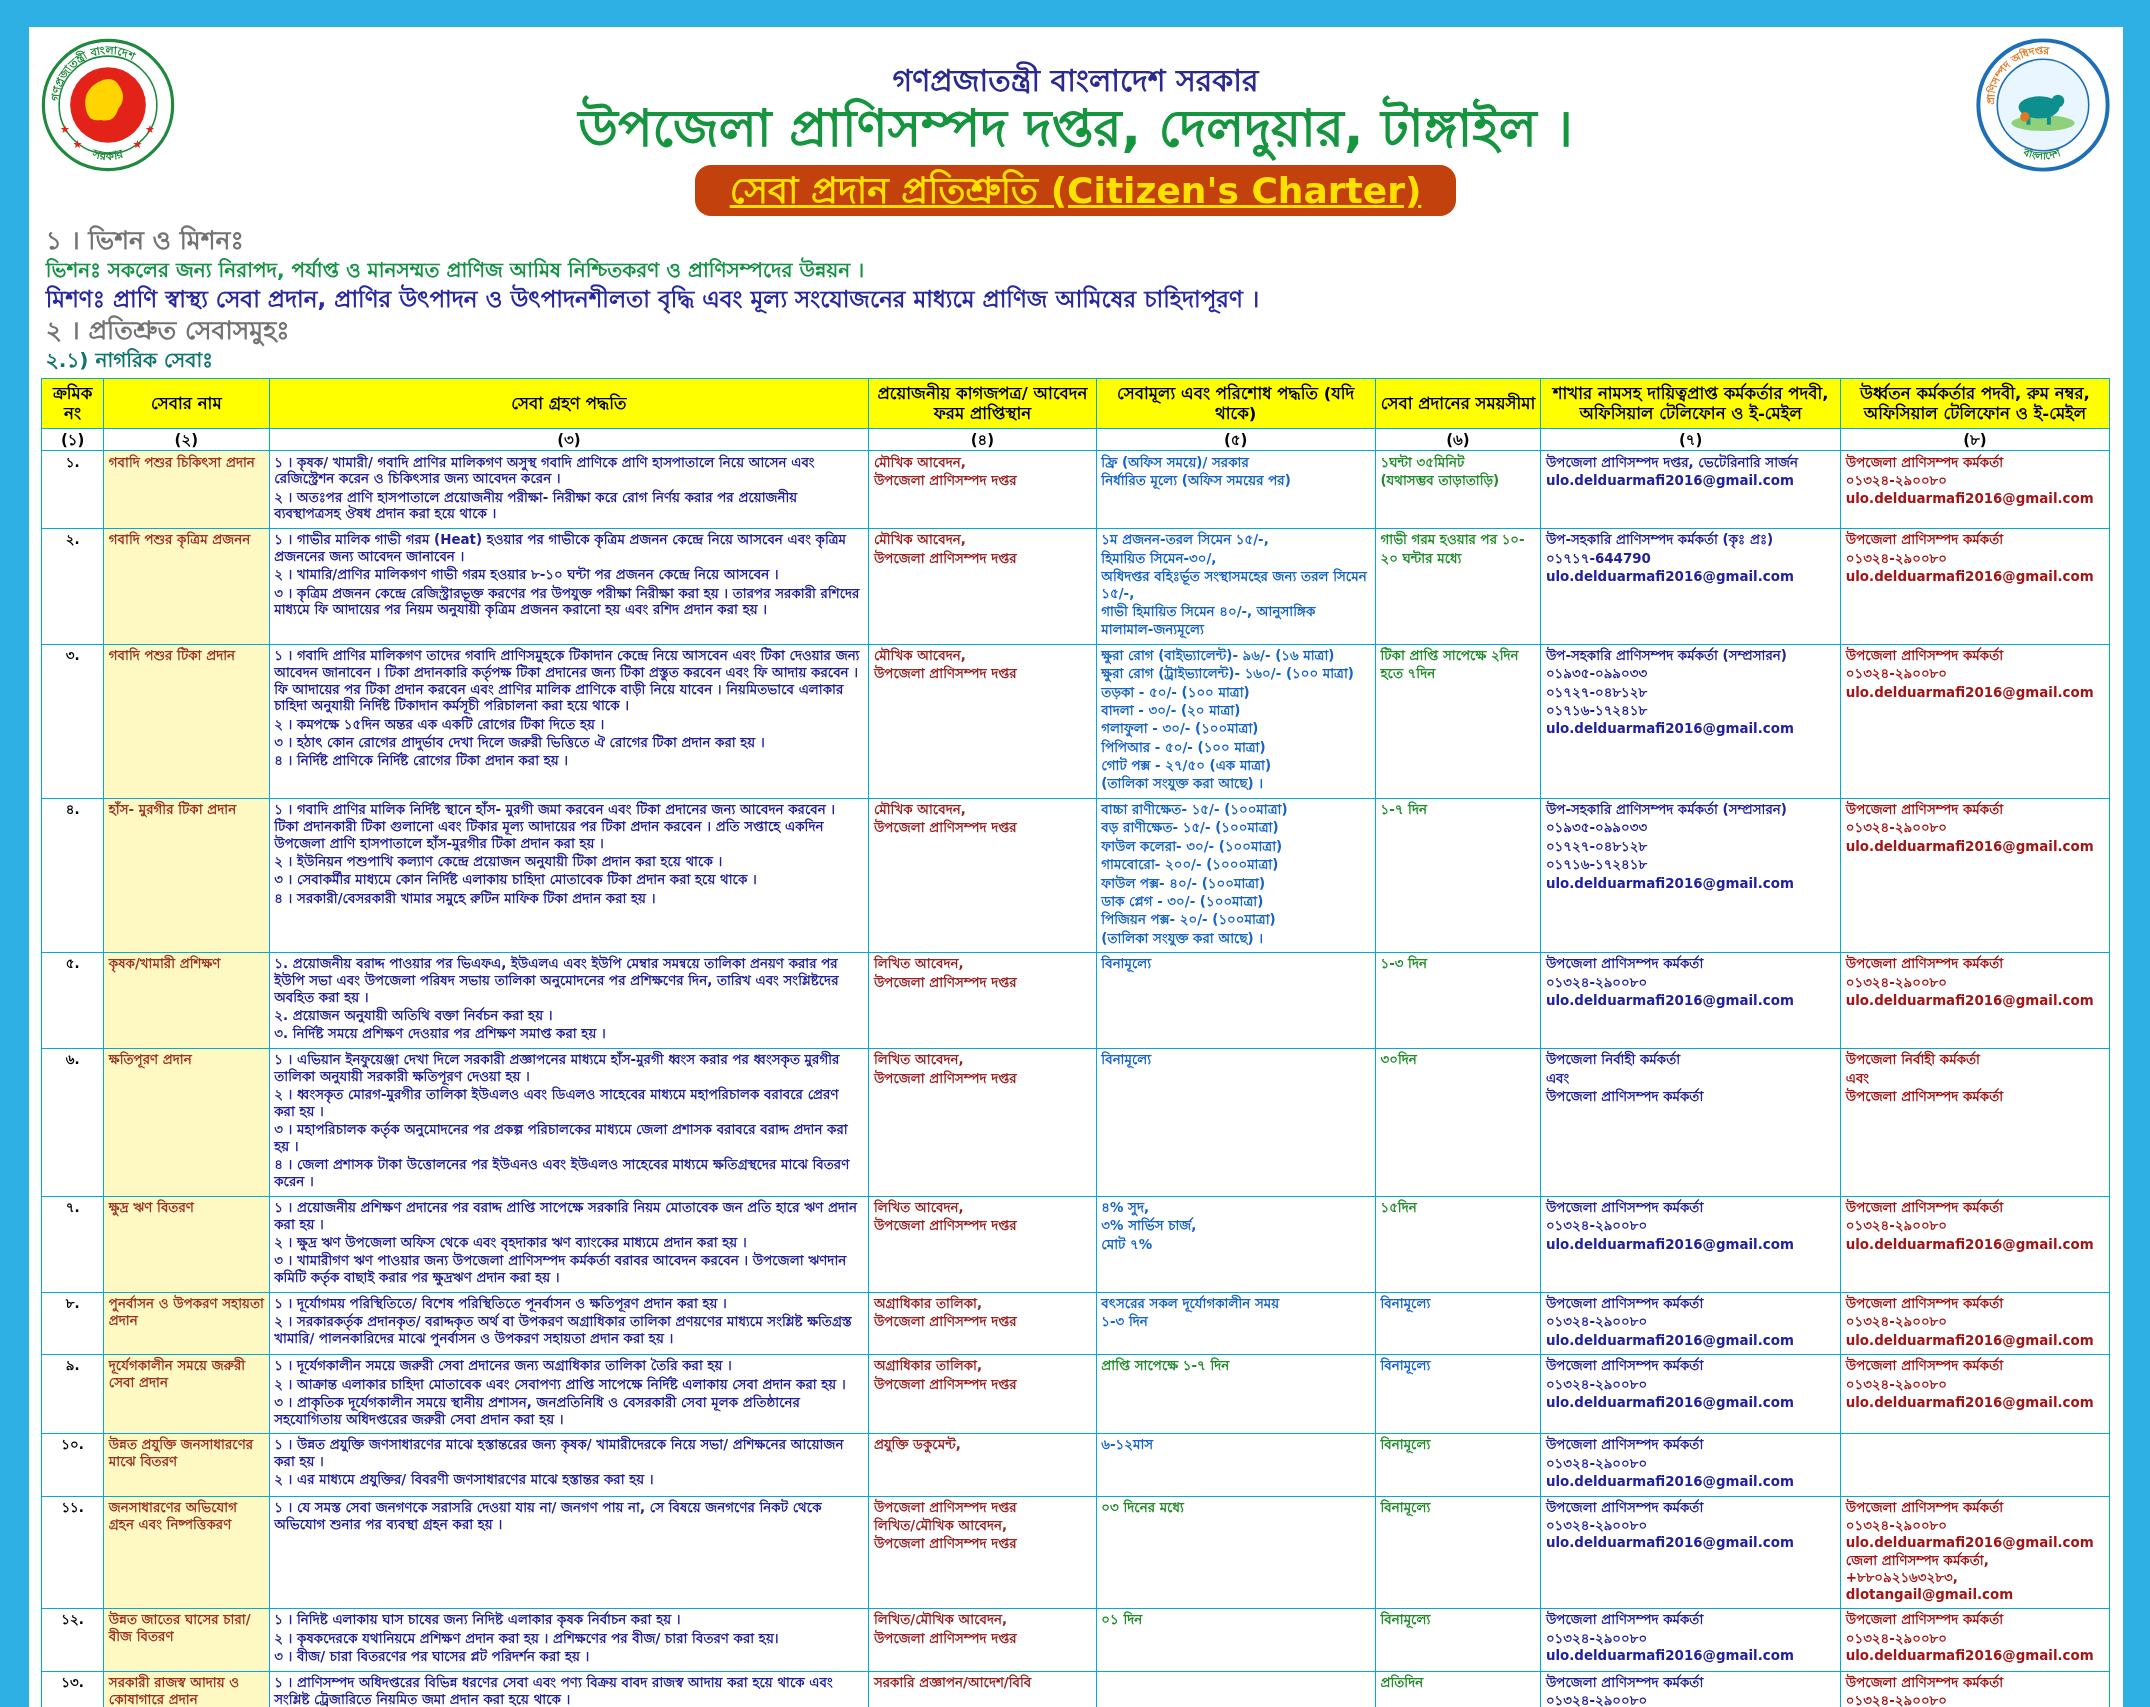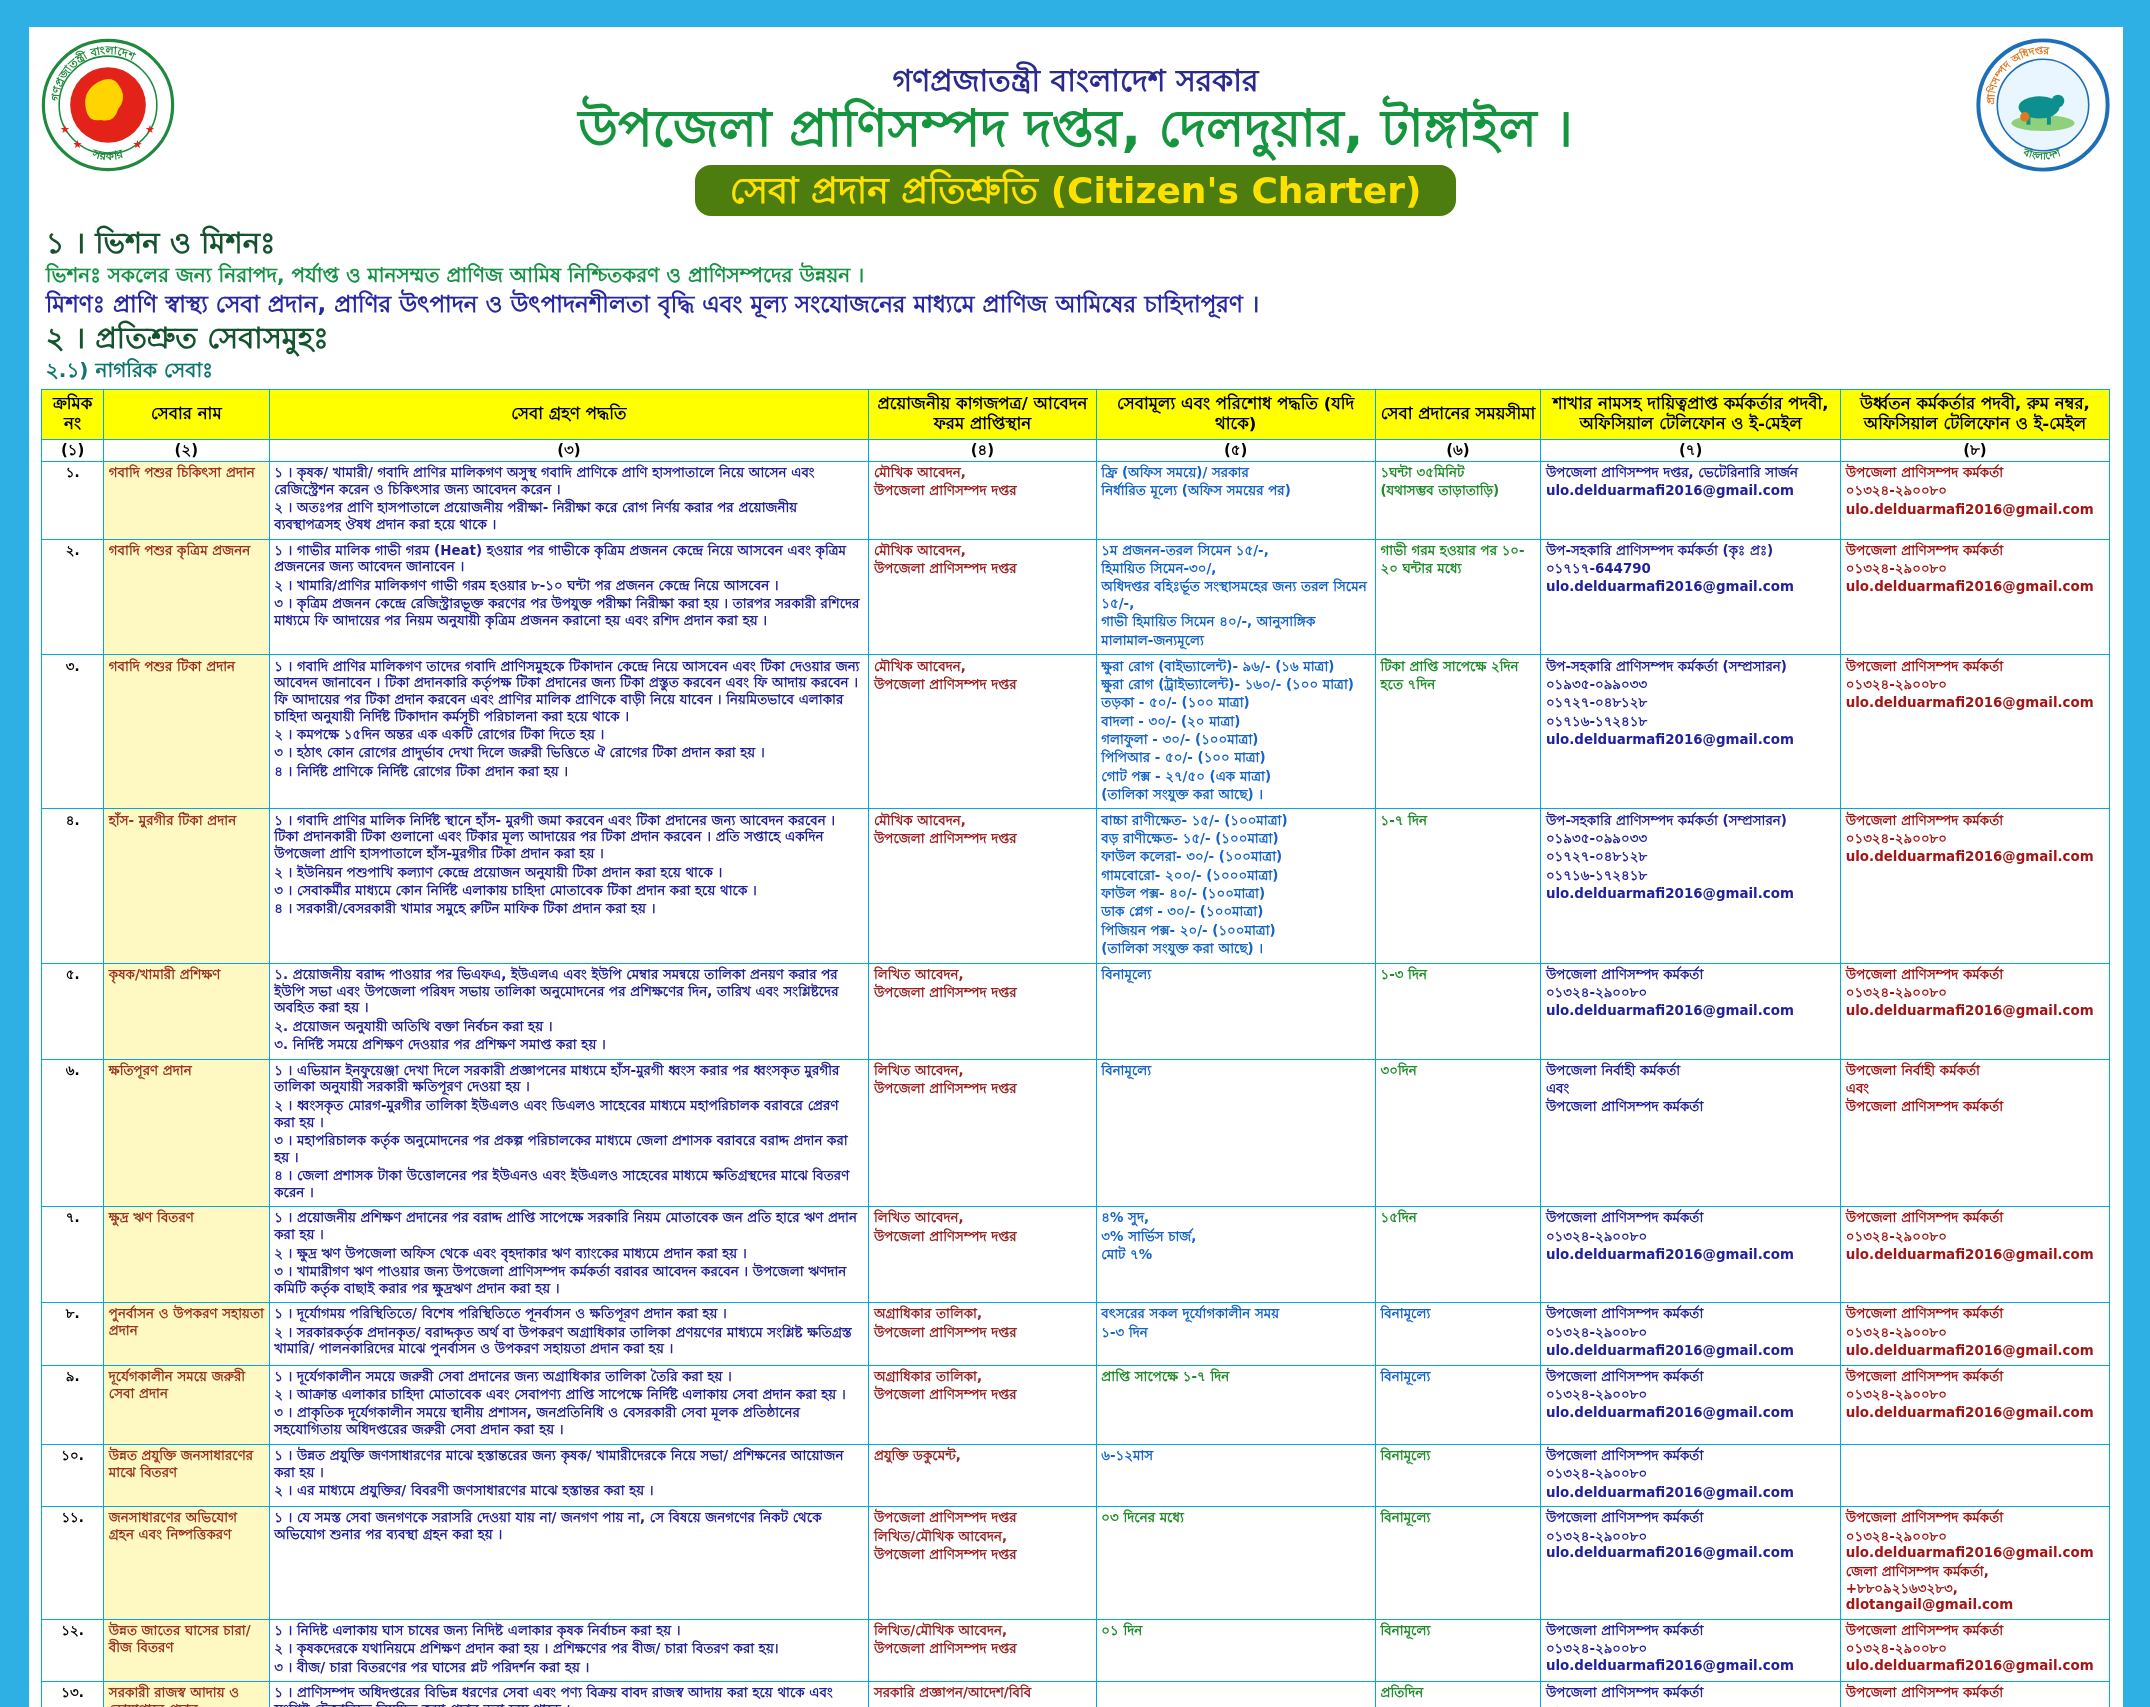--- a/index.html
+++ b/index.html
@@ -6,27 +6,27 @@
   body{font-family:"DejaVu Sans","Liberation Sans",sans-serif;}
   .page{width:2151px;min-height:1707px;background:#2fb0e5;padding:27px 28.5px;box-sizing:border-box;}
   .sheet{background:#ffffff;width:100%;min-height:1650px;box-sizing:border-box;padding:6.3px 12.6px 20.6px 12.6px;}
 
   
   .hdr{display:flex;align-items:flex-start;justify-content:space-between;}
   .seal{width:134px;flex:0 0 134px;margin-top:4.7px;}
   .hdr-mid{flex:1;text-align:center;padding-top:1.6px;}
   .govt-line{color:#2a2a90;font-weight:bold;font-size:30px;line-height:1.2;margin-top:28px;}
   .office-line{color:#16953f;font-weight:bold;font-size:51px;line-height:1.15;margin-top:1px;}
-  .badge{display:inline-block;margin-top:6.3px;background:#4d7c0f;border-radius:16px;
-         color:#ffe100;font-weight:bold;font-size:36px;padding:3.2px 35px;line-height:1.25;}
+  .badge{display:inline-block;margin-top:6.3px;background:#c2410c;border-radius:16px;
+         color:#ffe100;font-weight:bold;font-size:36px;padding:3.2px 35px;line-height:1.25;text-decoration:underline;}
 
   
   .vm{margin:8px 3.2px 4.7px 4.7px;}
   .vm div{font-weight:bold;line-height:1.32;}
-  .h-red{color:#14532d;font-size:29px;}
+  .h-red{color:#737373;font-size:25px;}
   .l-green{color:#169245;font-size:20px;}
   .l-blue{color:#2828a0;font-size:23px;}
   .h-green{color:#0f766e;font-size:20px;}
 
   
   table.svc{width:100%;border-collapse:collapse;table-layout:fixed;margin-top:3.2px;}
   table.svc th,table.svc td{border:1.6px solid #00aadf;vertical-align:top;padding:3.2px 4.7px;
       font-size:13.4px;line-height:1.25;word-wrap:break-word;box-sizing:border-box;}
   table.svc thead th{background:#ffff00;color:#000;font-weight:bold;font-size:16.6px;
       text-align:center;vertical-align:middle;line-height:1.2;padding:4.7px 3.2px;}

